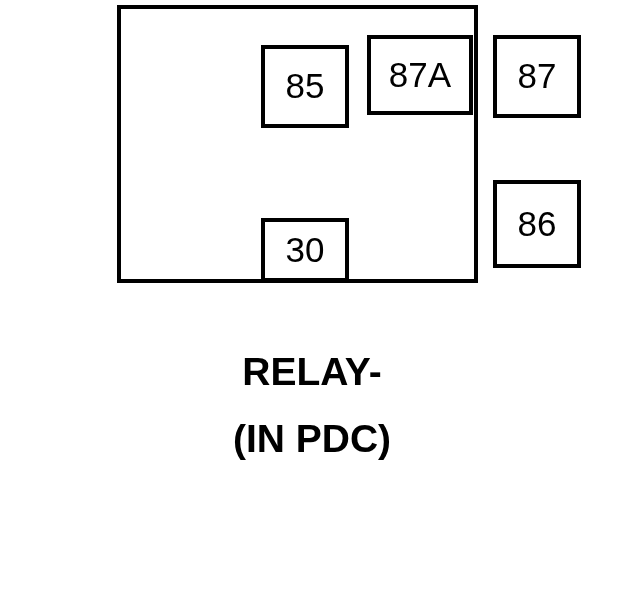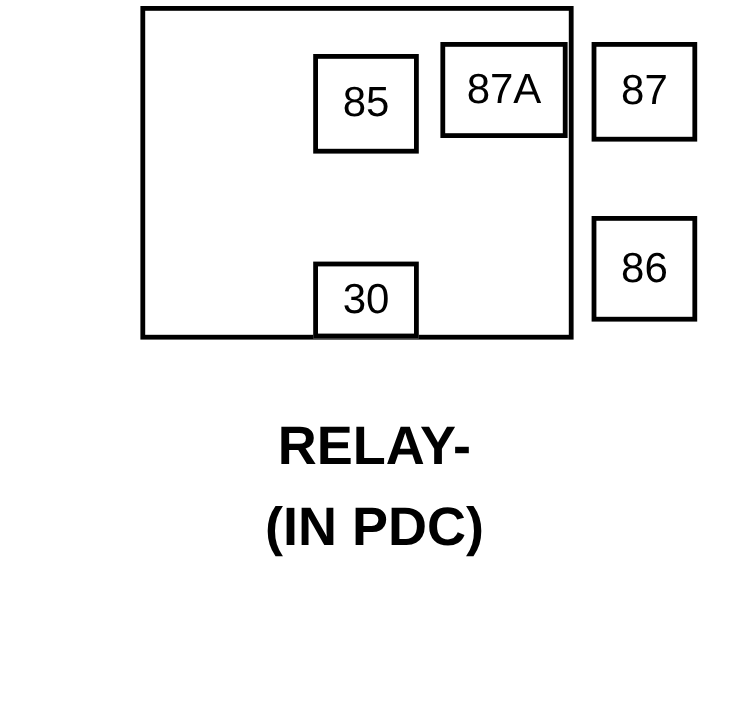--- a/index.html
+++ b/index.html
@@ -60,21 +60,21 @@
   #caption {
     position: absolute;
     left: 0;
     top: 338px;
     width: 624px;
     text-align: center;
   }
   .caption-line {
     font-family: "Liberation Sans", sans-serif;
     font-weight: bold;
-    font-size: 45px;
+    font-size: 39px;
     line-height: 67px;
     letter-spacing: 0px;
     color: #000000;
     white-space: nowrap;
   }
 </style>
 </head>
 <body>
 
 <div id="relay-body">

